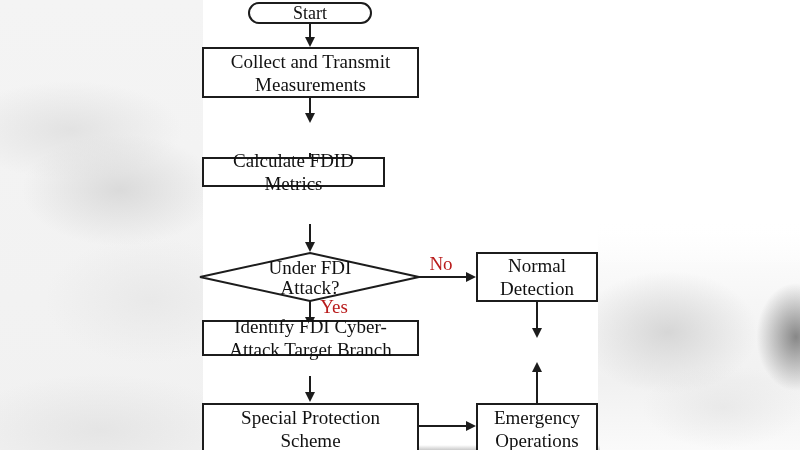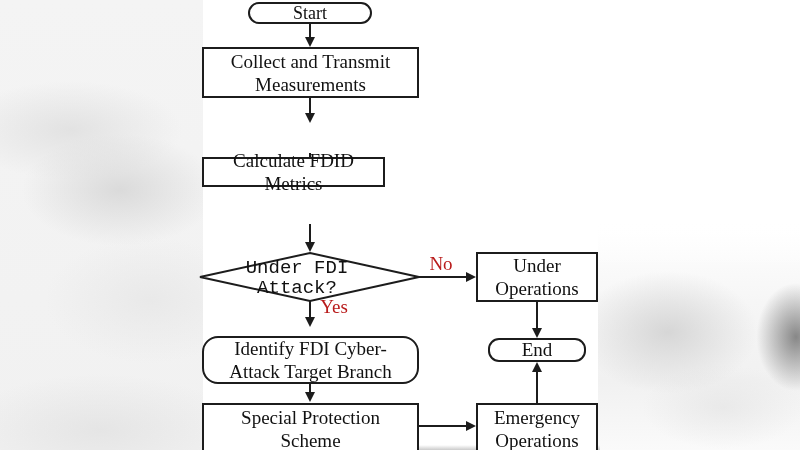--- a/index.html
+++ b/index.html
@@ -136,29 +136,28 @@
     <polygon points="310,253 419,277 310,301 200,277" fill="#ffffff" stroke="#1c1c1c" stroke-width="2"></polygon>
   </svg>
 
   <div class="node terminator start-node" style="left:248px; top:2px; width:124px; height:22px;">Start</div>
 
   <div class="node" style="left:202px; top:47px; width:217px; height:51px;">Collect and Transmit Measurements</div>
 
   <div class="node" style="left:202px; top:124px; width:183px; height:30px;margin-top:33px;">Calculate FDID Metrics</div>
 
 
-  <div class="diamond-label" style="left:242px; top:257px; width:110px; height:41px;font-family:Liberation Mono, monospace;">Under FDI Attack?</div>
+  <div class="diamond-label" style="left:255px; top:257px; width:110px; height:41px;">Under FDI Attack?</div>
 
   <div class="edge-label" style="left:426px; top:253px; width:30px; height:22px;">No</div>
 
   <div class="edge-label" style="left:316px; top:296px; width:36px; height:22px;">Yes</div>
 
-  <div class="node" style="left:476px; top:252px; width:122px; height:50px;">Under Operations</div>
+  <div class="node" style="left:476px; top:252px; width:122px; height:50px;">Normal Detection</div>
 
-  <div class="node terminator end-node" style="left:488px; top:338px; width:98px; height:24px;">End</div>
 
-  <div class="node" style="left:202px; top:336px; width:217px; height:48px;border-radius:16px;">Identify FDI Cyber-Attack Target Branch</div>
+  <div class="node" style="left:202px; top:320px; width:217px; height:36px;">Identify FDI Cyber-Attack Target Branch</div>
 
   <div class="node" style="left:202px; top:403px; width:217px; height:52px;">Special Protection Scheme</div>
 
   <div class="node" style="left:476px; top:403px; width:122px; height:52px;">Emergency Operations</div>
 
 </div>
 
 </body></html>

